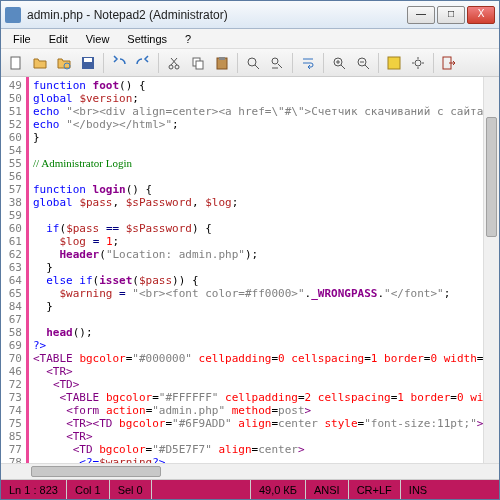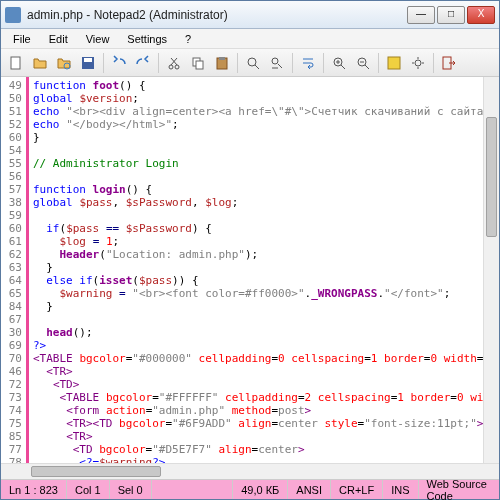--- a/index.html
+++ b/index.html
@@ -19,29 +19,29 @@
 .tool-sep { width: 1px; height: 20px; background: #ccc; margin: 0 2px; }
 .editor-wrap { flex: 1; display: flex; overflow: hidden; background: #fff; position: relative; }
 .gutter { width: 28px; background: #fff; text-align: right; padding: 2px 4px 2px 0; color: #808080; font-family: Consolas, monospace; font-size: 11px; line-height: 13px; border-right: 3px solid #ec4899; }
 .code { flex: 1; font-family: Consolas, monospace; font-size: 11px; line-height: 13px; padding: 2px 0 12px 4px; white-space: pre; overflow: hidden; }
 .line { height: 13px; }
 .kw { color: #0000ff; }
 .fn { color: #8b008b; font-weight: bold; }
 .var { color: #b22222; }
 .str { color: #808080; }
 .op { color: #000080; }
-.cm { color: #008000; }
+.cm { color: #008000; font-family: Liberation Serif, serif; }
 .tag { color: #800080; }
 .attr { color: #ff0000; }
 .num { color: #ff0000; }
 .scrollbar-v { width: 16px; background: #f0f0f0; border-left: 1px solid #ddd; position: relative; }
 .scroll-thumb-v { position: absolute; left: 2px; right: 2px; top: 40px; height: 120px; background: #c8c8c8; border: 1px solid #a0a0a0; border-radius: 2px; }
 .scrollbar-h { height: 16px; background: #f0f0f0; border-top: 1px solid #ddd; display: flex; align-items: center; position: relative; }
 .scroll-thumb-h { position: absolute; left: 30px; width: 130px; top: 2px; bottom: 2px; background: #c8c8c8; border: 1px solid #a0a0a0; border-radius: 2px; }
-.statusbar { height: 20px; background: #f9a8d4; border-top: 1px solid #ccc; display: flex; align-items: center; font-size: 11px; }
+.statusbar { height: 20px; background: #be185d; border-top: 1px solid #ccc; display: flex; align-items: center; font-size: 11px; }
 .status-cell { padding: 0 8px; border-right: 1px solid #ccc; height: 100%; display: flex; align-items: center; }
 .status-cell:last-child { border-right: none; flex: 1; }
 </style>
 </head>
 <body>
 
 <div class="window">
   <div class="titlebar">
     <div class="titlebar-icon"></div>
     <div class="title-text">admin.php - Notepad2 (Administrator)</div>
@@ -181,21 +181,21 @@
         <div class="line">38</div>
         <div class="line">59</div>
         <div class="line">60</div>
         <div class="line">61</div>
         <div class="line">62</div>
         <div class="line">63</div>
         <div class="line">64</div>
         <div class="line">65</div>
         <div class="line">84</div>
         <div class="line">67</div>
-        <div class="line">30</div>
+        <div class="line">58</div>
         <div class="line">69</div>
         <div class="line">70</div>
         <div class="line">46</div>
         <div class="line">72</div>
         <div class="line">73</div>
         <div class="line">74</div>
         <div class="line">75</div>
         <div class="line">85</div>
         <div class="line">77</div>
         <div class="line">78</div>
@@ -211,15 +211,14 @@
 
   <div class="statusbar">
     <div class="status-cell">Ln 1 : 823</div>
     <div class="status-cell">Col 1</div>
     <div class="status-cell">Sel 0</div>
     <div class="status-cell" style="flex:1"></div>
     <div class="status-cell">49,0 КБ</div>
     <div class="status-cell">ANSI</div>
     <div class="status-cell">CR+LF</div>
     <div class="status-cell">INS</div>
-    <div class="status-cell">Web Source Code</div>
   </div>
 </div>
 
 </body></html>

